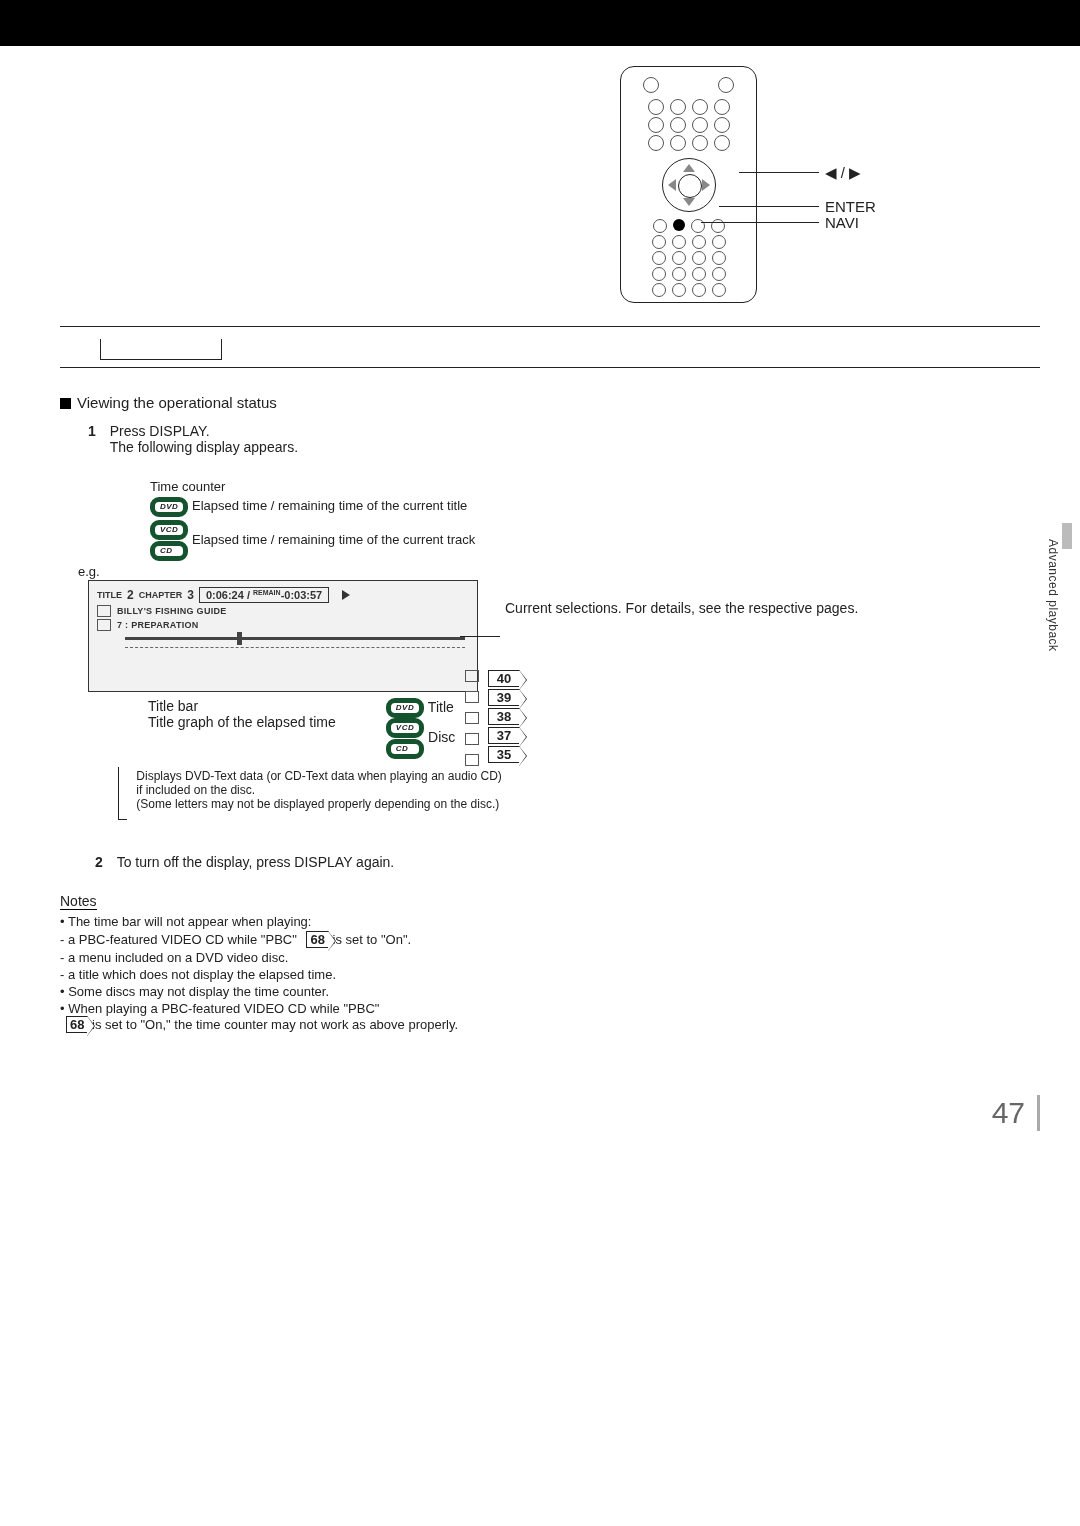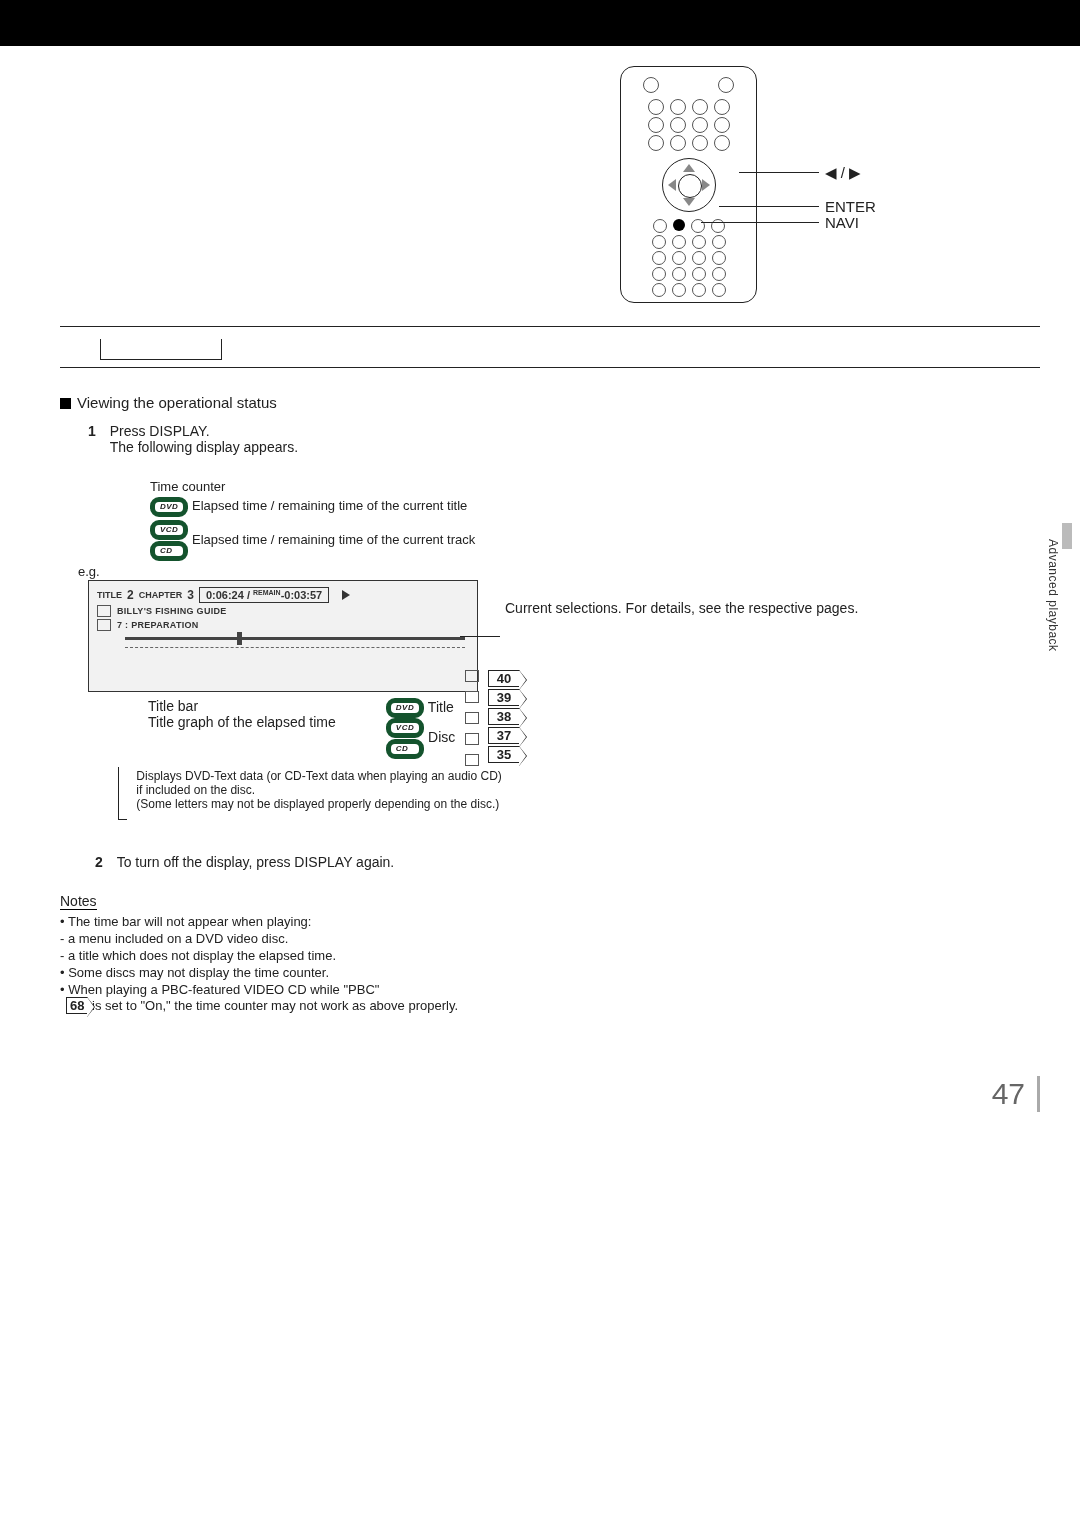--- a/index.html
+++ b/index.html
@@ -404,20 +404,25 @@
 
   <div class="step" style="margin-top:34px;margin-left:35px;">
     <span class="num">2</span>
     <span class="body">To turn off the display, press DISPLAY again.</span>
   </div>
 
   <div class="notes-block">
     <h4>Notes</h4>
     <ul>
       <li class="bullet">The time bar will not appear when playing:</li>
+      <li class="indent">
+        <span>- a PBC-featured VIDEO CD while "PBC"</span>
+        <span class="pg-ref">68</span>
+        <span> is set to "On".</span>
+      </li>
       <li class="indent">- a menu included on a DVD video disc.</li>
       <li class="indent">- a title which does not display the elapsed time.</li>
       <li class="bullet">Some discs may not display the time counter.</li>
       <li class="bullet">
         <span>When playing a PBC-featured VIDEO CD while "PBC"</span><br>
         <span class="pg-ref">68</span>
         <span> is set to "On," the time counter may not work as above properly.</span>
       </li>
     </ul>
   </div>

